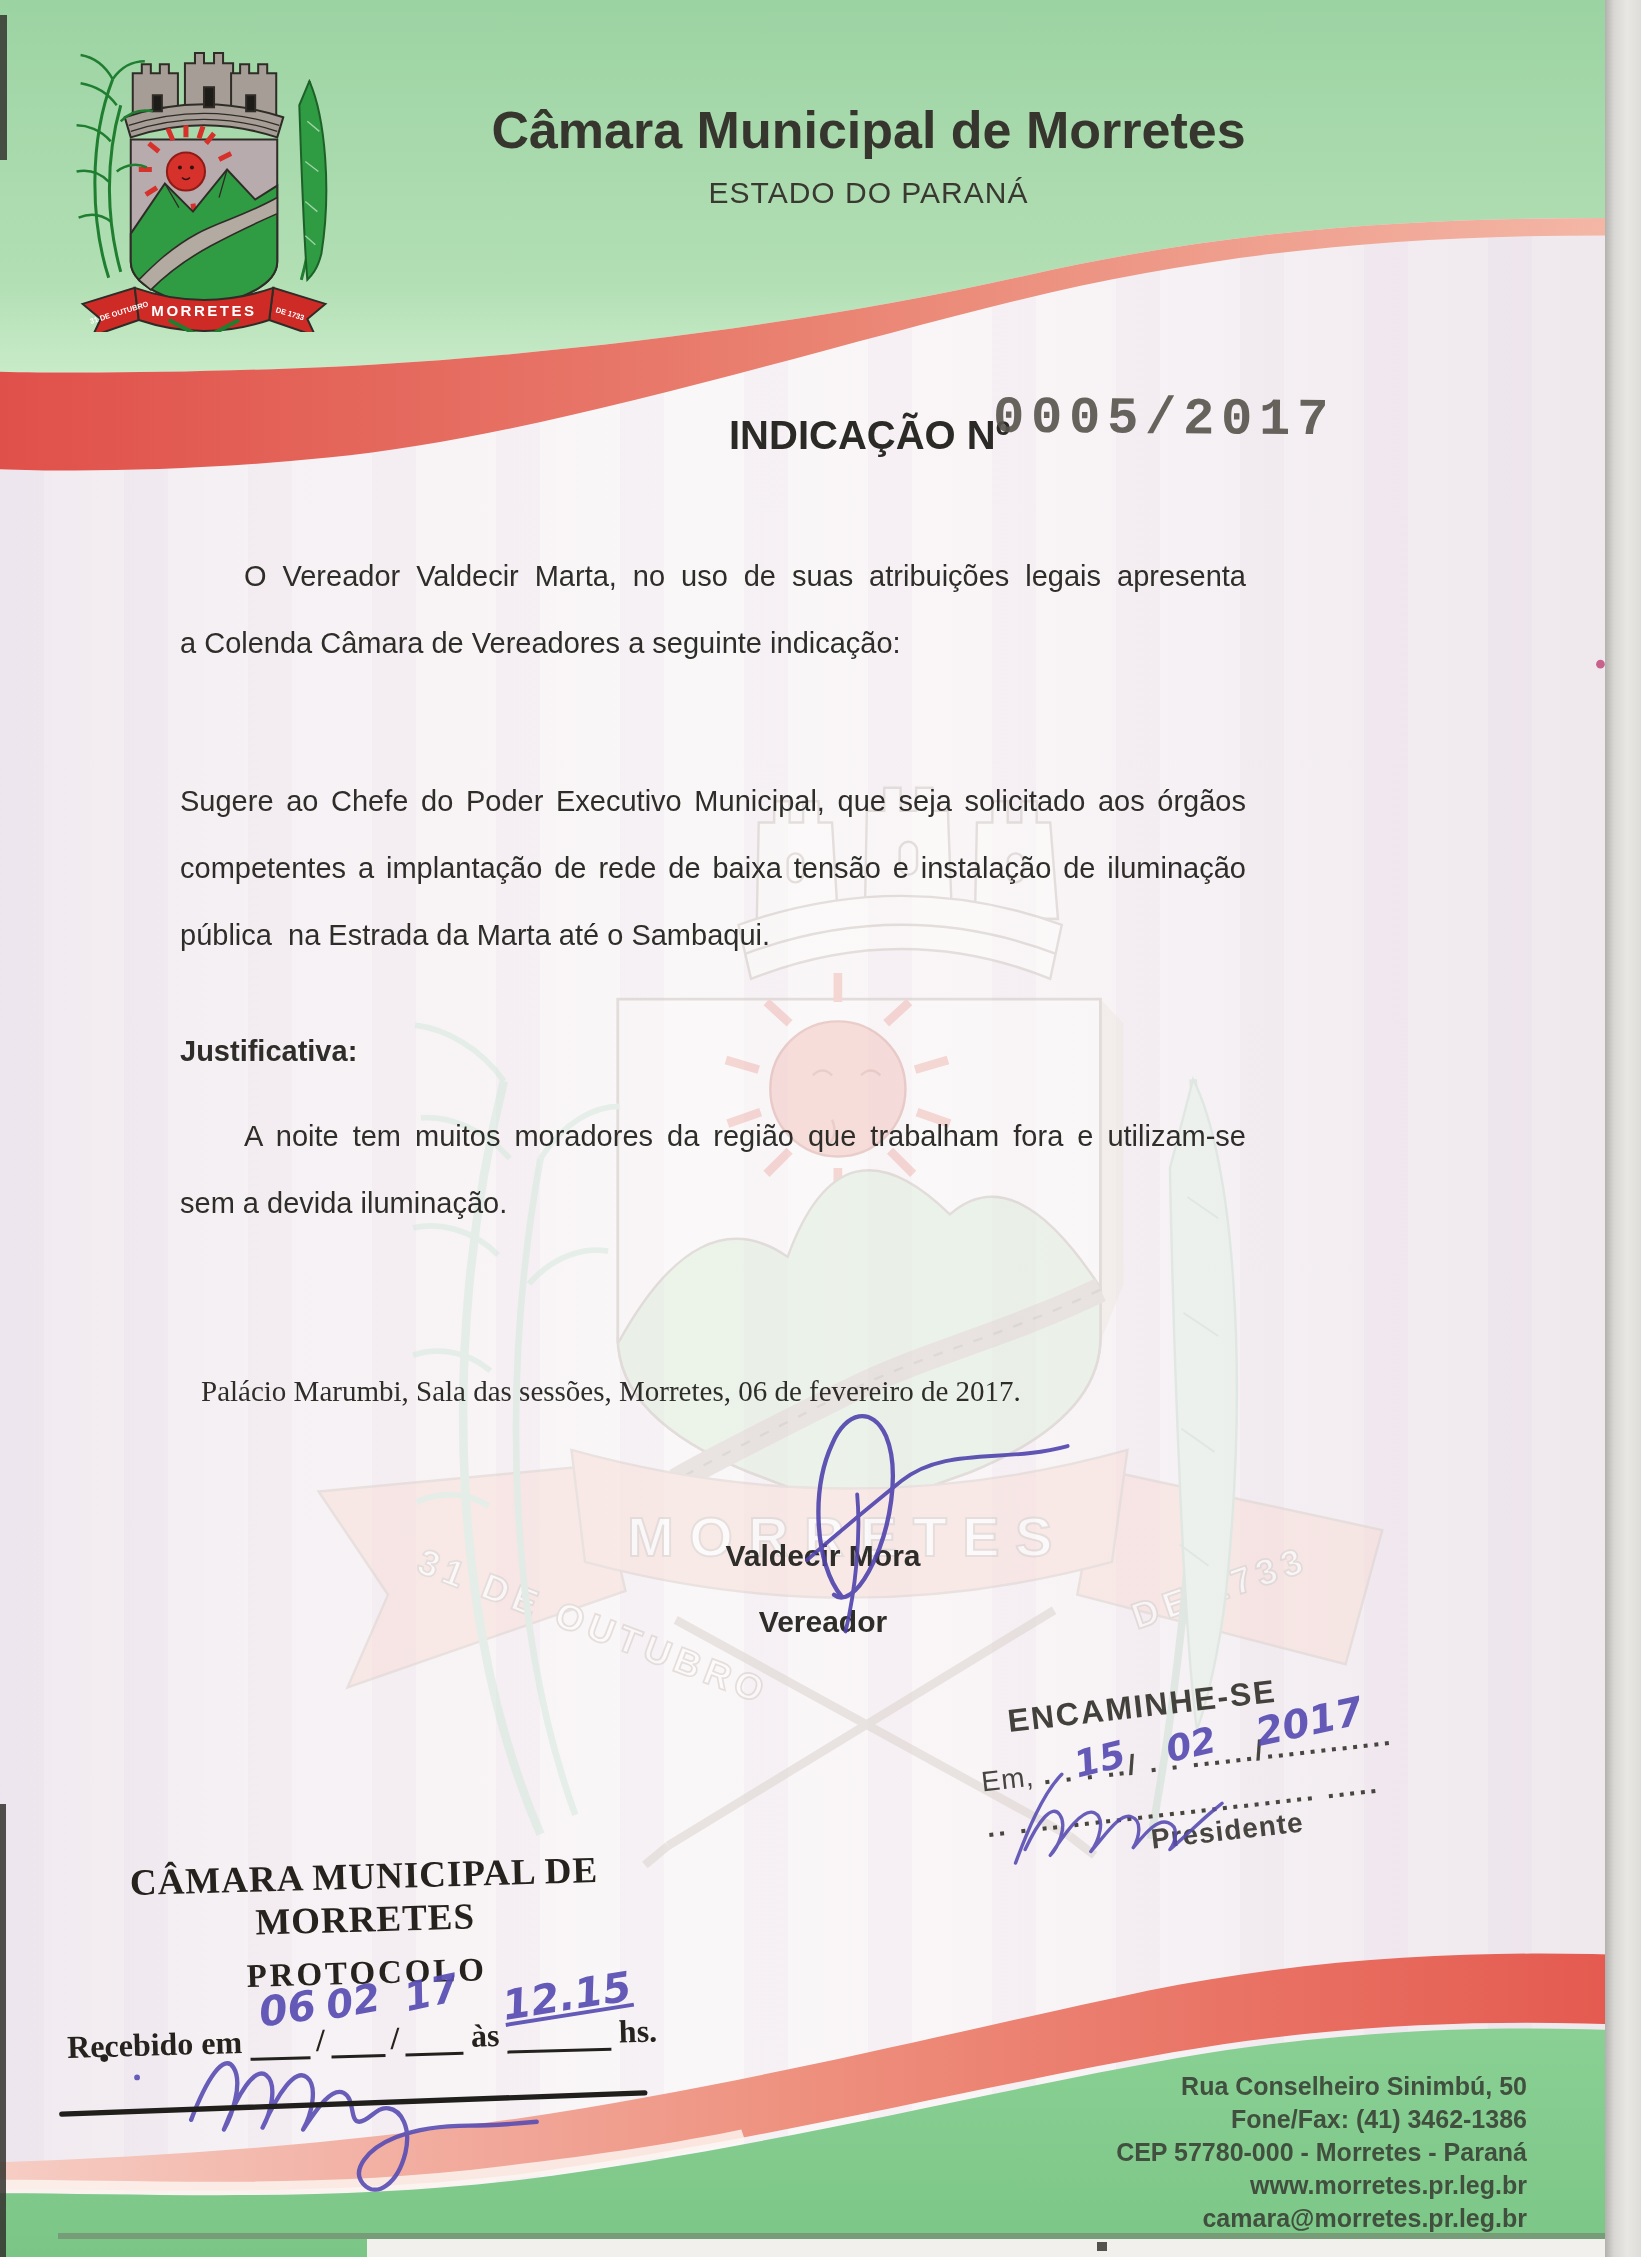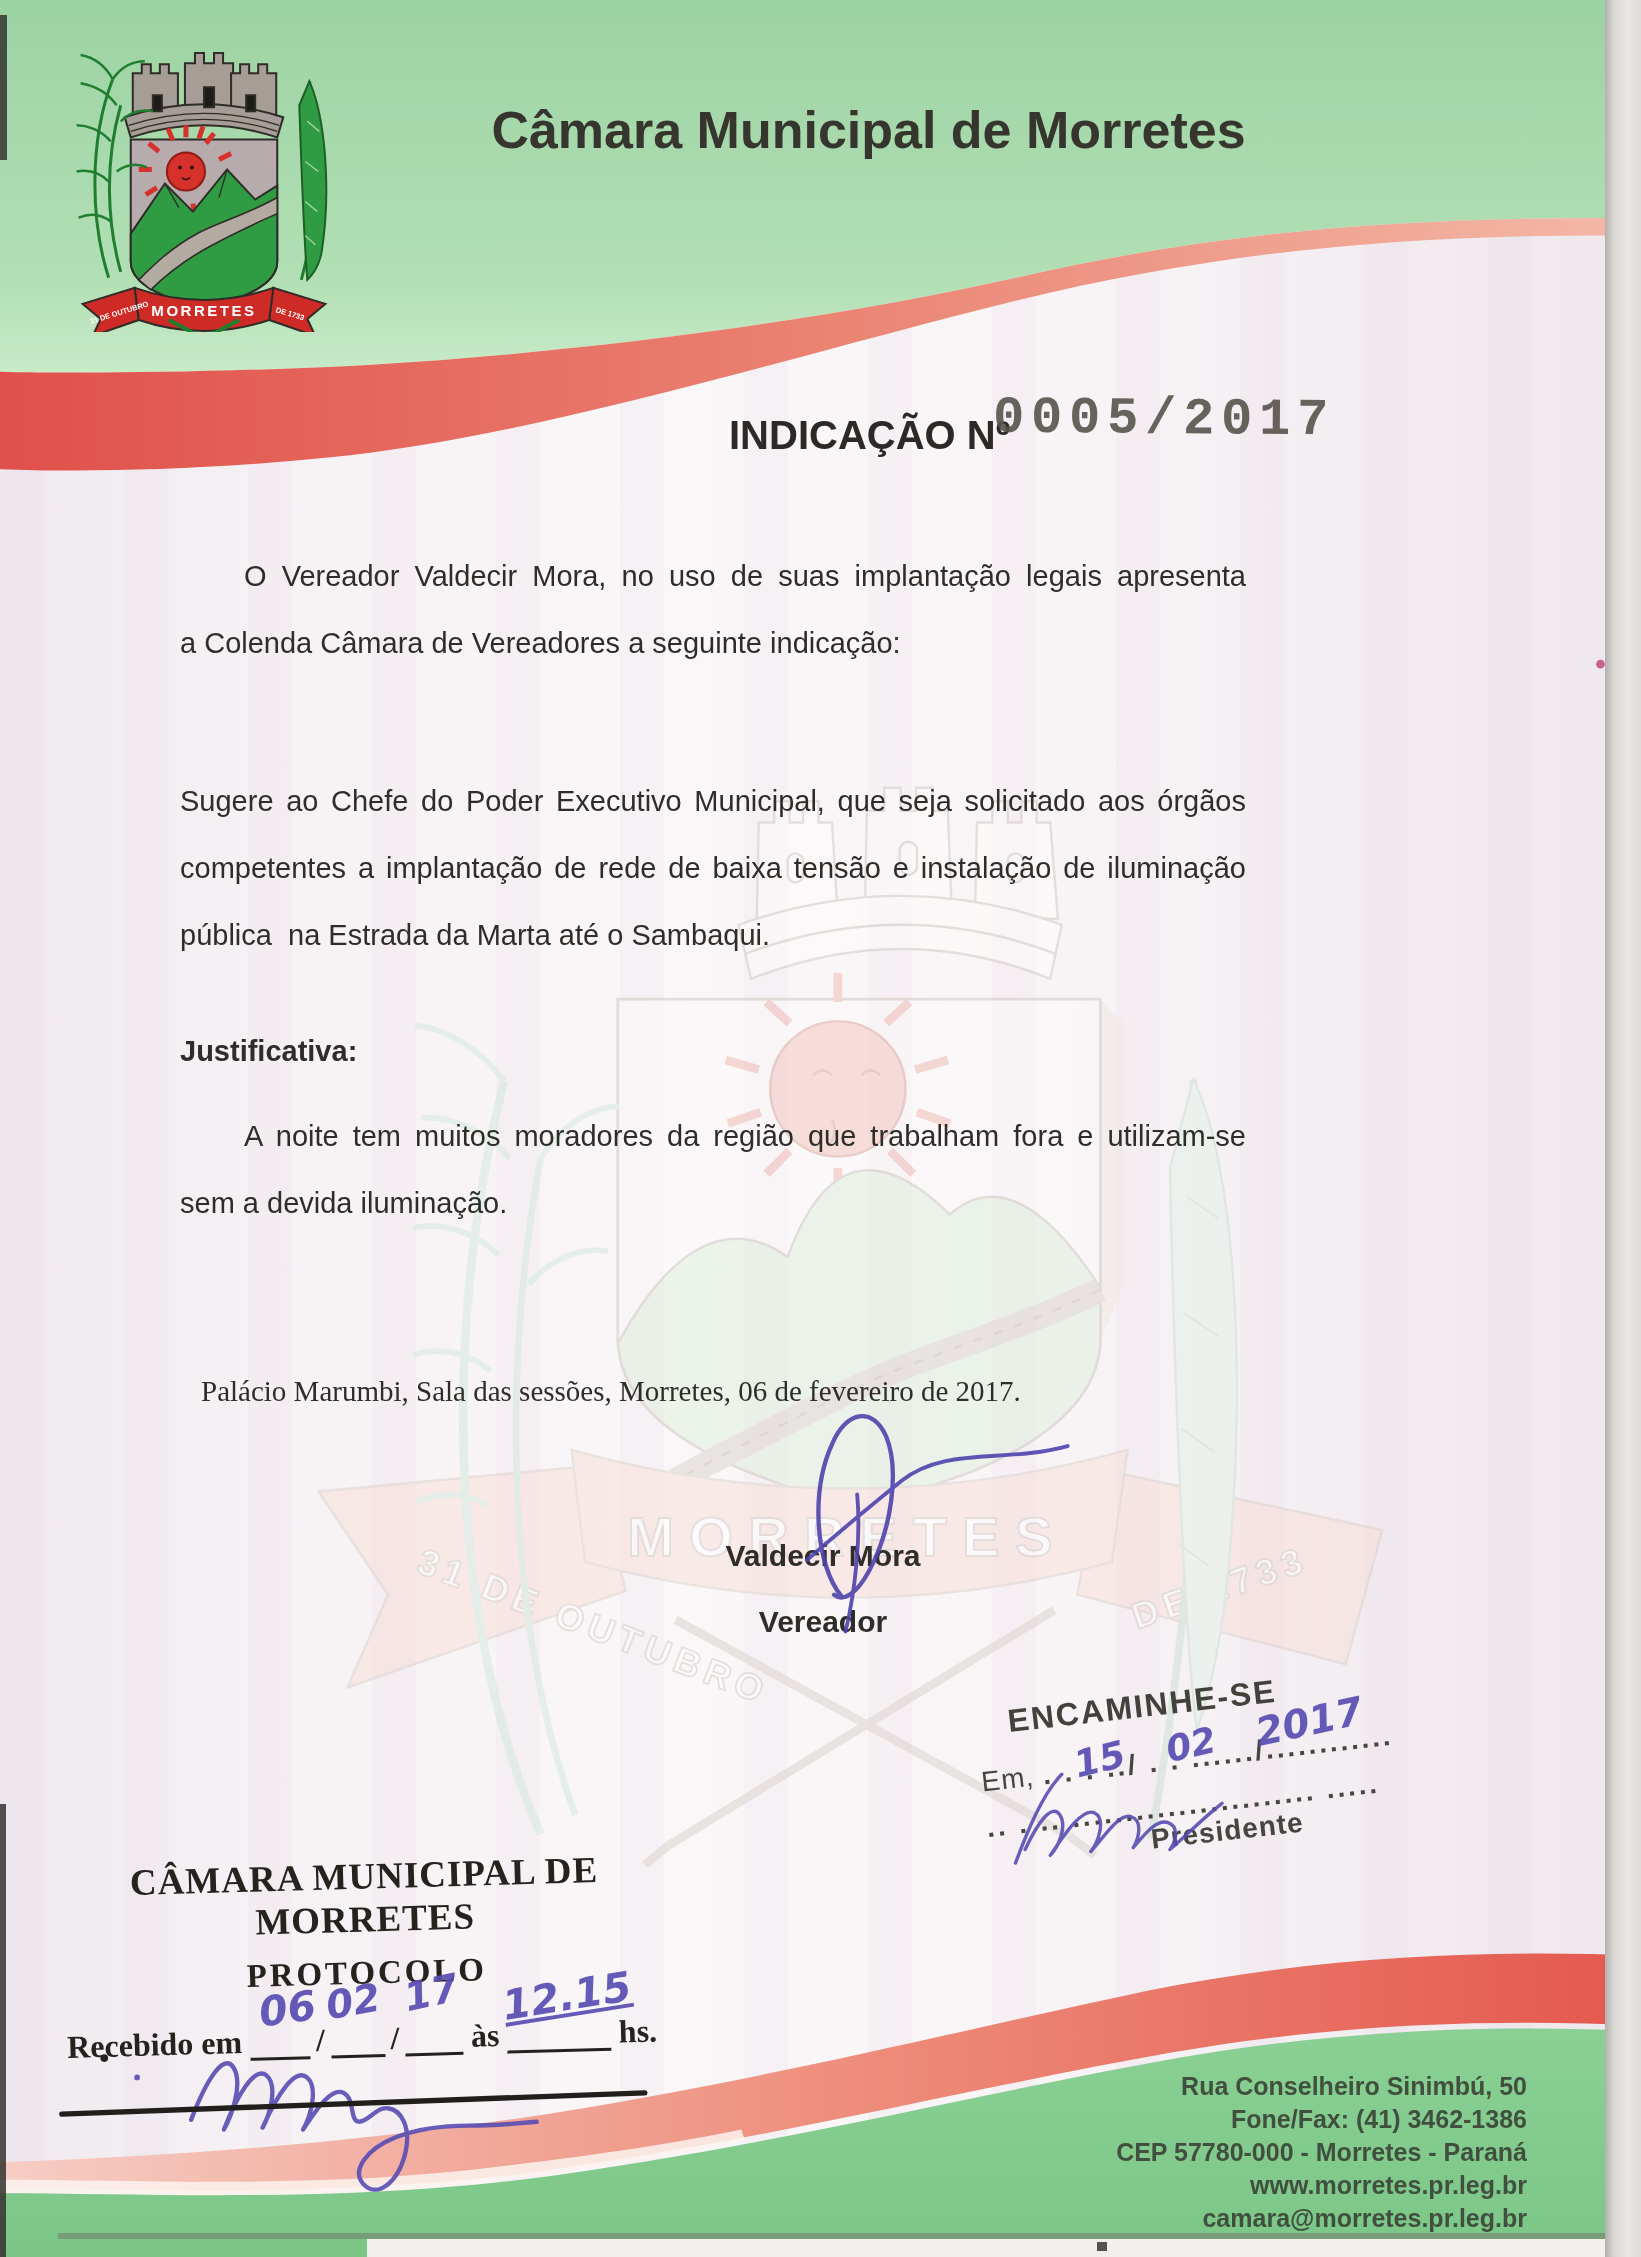--- a/index.html
+++ b/index.html
@@ -195,26 +195,27 @@
       <path fill="#ce2b26" d="M256,282 L204,266 L200,298 L246,314 L238,297 Z"></path>
       <path fill="#ce2b26" d="M66,266 Q135,290 204,266 L200,298 Q135,320 70,298 Z"></path>
       <path stroke="#1f7e2f" stroke-width="4" fill="none" d="M100,298 L172,336 M170,298 L98,336"></path>
     </g>
     <text x="135" y="294" text-anchor="middle" font-family="Liberation Sans, sans-serif" font-size="15" font-weight="bold" letter-spacing="2.5" fill="#fff">MORRETES</text>
     <text transform="translate(22,302) rotate(-17)" font-family="Liberation Sans, sans-serif" font-size="7.5" font-weight="bold" fill="#fff">31 DE OUTUBRO</text>
     <text transform="translate(206,290) rotate(17)" font-family="Liberation Sans, sans-serif" font-size="7.5" font-weight="bold" fill="#fff">DE 1733</text>
   </svg>
 
   <div class="hdr-title" style="z-index:2">Câmara Municipal de Morretes</div>
+  <div class="hdr-sub" style="z-index:2">ESTADO DO PARANÁ</div>
 
   <div class="doc-label" style="z-index:2">INDICAÇÃO Nº</div>
   <div class="doc-number" style="z-index:2">0005/2017</div>
 
   <div class="para" style="top:543px;z-index:2">
-    <span class="line jl ind">O Vereador Valdecir Mora, no uso de suas implantação legais apresenta</span>
+    <span class="line jl ind">O Vereador Valdecir Marta, no uso de suas atribuições legais apresenta</span>
     <span class="line">a Colenda Câmara de Vereadores a seguinte indicação:</span>
   </div>
 
   <div class="para bold" style="top:1035px;z-index:2">Justificativa:</div>
 
   <div class="para" style="top:768px;z-index:2">
     <span class="line jl">Sugere ao Chefe do Poder Executivo Municipal, que seja solicitado aos órgãos</span>
     <span class="line jl">competentes a implantação de rede de baixa tensão e instalação de iluminação</span>
     <span class="line">pública  na Estrada da Marta até o Sambaqui.</span>
   </div>

